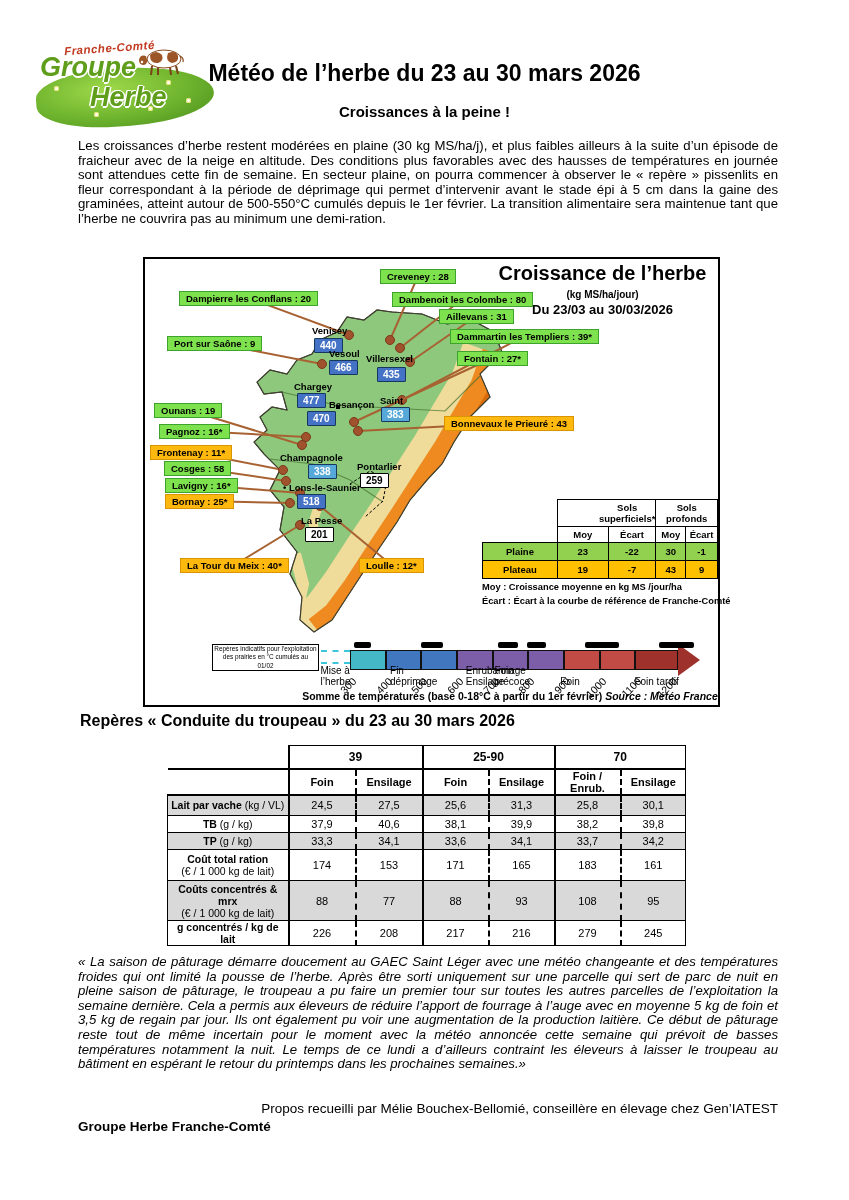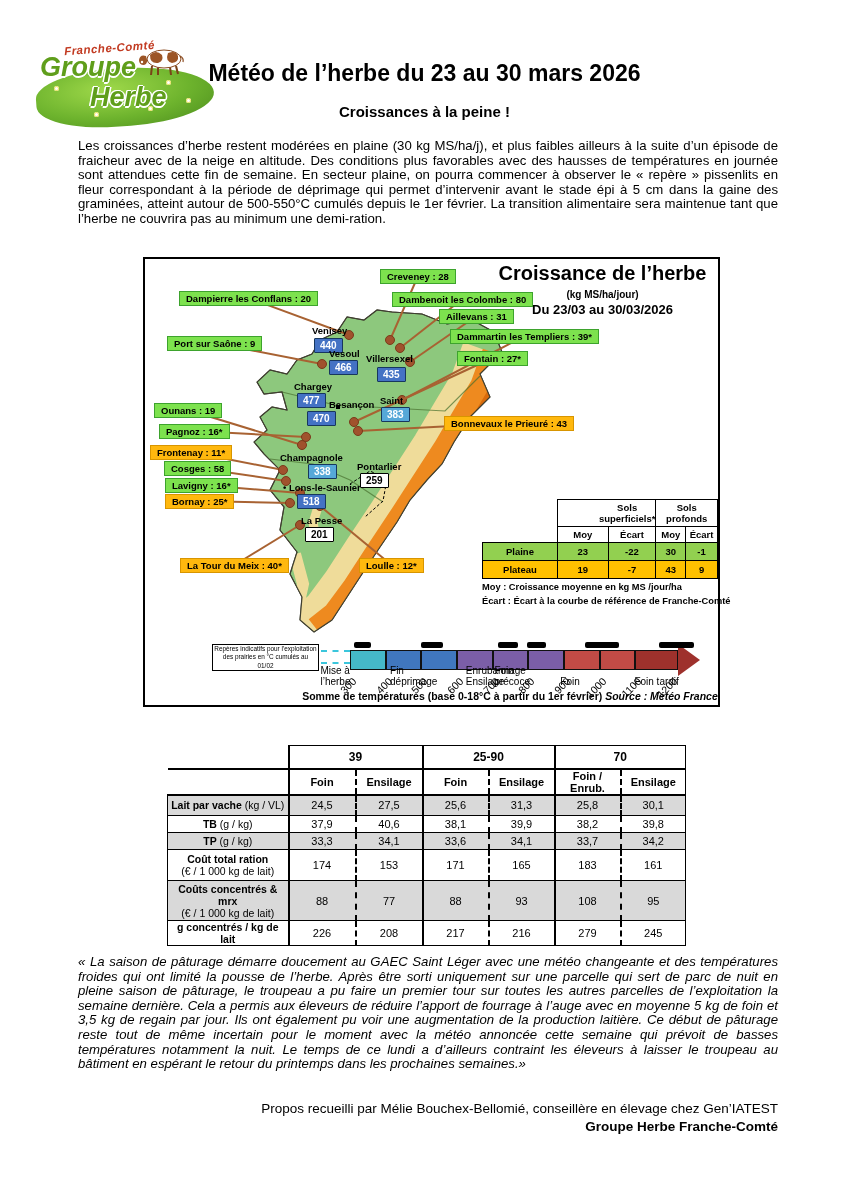--- a/index.html
+++ b/index.html
@@ -64,21 +64,21 @@
   table.ct td.dash-l{border-left:2px dashed #000;}
   table.ct tr.sub td{border-bottom:2px solid #000;}
   table.ct td.lbl{border-right:2px solid #000;font-size:10.5px;line-height:12px;}
   table.ct td.shade{background:#d9d9d9;}
   table.ct .b{font-weight:bold;}
   table.ct tr.grow td{font-weight:bold;font-size:12px;border-bottom:2px solid #000;}
 
   .pov-heading{left:80px;top:932px;font-size:15px;font-weight:bold;}
   .quote{left:78px;width:700px;top:955px;font-size:13.2px;line-height:14.6px;text-align:justify;font-style:italic;}
   .credit{left:78px;width:700px;top:1101px;text-align:right;font-size:13.5px;}
-  .org{left:78px;width:700px;top:1119px;text-align:right;font-size:13.5px;font-weight:bold;}
+  .org{left:78px;width:700px;top:1119px;text-align:left;font-size:13.5px;font-weight:bold;}
 </style>
 </head>
 <body>
 
 <div class="page">
 
   <div class="abs logo">
     <div class="swoosh"></div>
     <div class="flower" style="left:18px;top:46px;"></div>
     <div class="flower" style="left:130px;top:40px;"></div>
@@ -266,20 +266,21 @@
         <div class="tickl" style="left: 317.68px;">700</div>
         <div class="tickl" style="left: 353.35px;">800</div>
         <div class="tickl" style="left: 389.02px;">900</div>
         <div class="tickl" style="left: 424.69px;">1000</div>
         <div class="tickl" style="left: 460.36px;">1100</div>
         <div class="tickl" style="left: 496.03px;">1200</div>
         <div class="scale-caption"><span>Somme de températures (base 0-18°C à partir du 1er février) </span><span style="font-style: italic;">Source : Météo France</span></div>
       </div>
   </div>
 
+  <div class="abs sec-heading">Repères « Conduite du troupeau » du 23 au 30 mars 2026</div>
   <div id="ct-mount">
       <table class="ct">
         <colgroup>
           <col style="width: 121px;">
           <col style="width: 67px;">
           <col style="width: 67px;">
           <col style="width: 66px;">
           <col style="width: 66px;">
           <col style="width: 66px;">
           <col style="width: 65px;">

